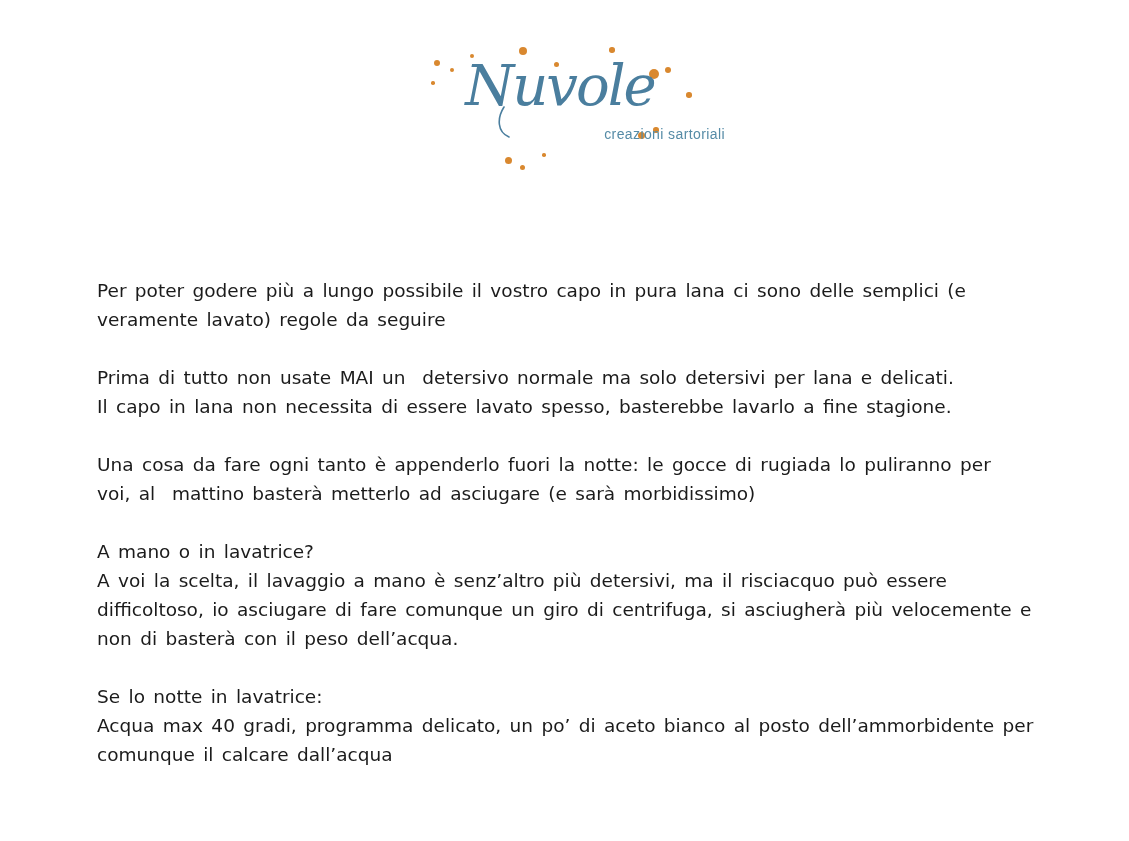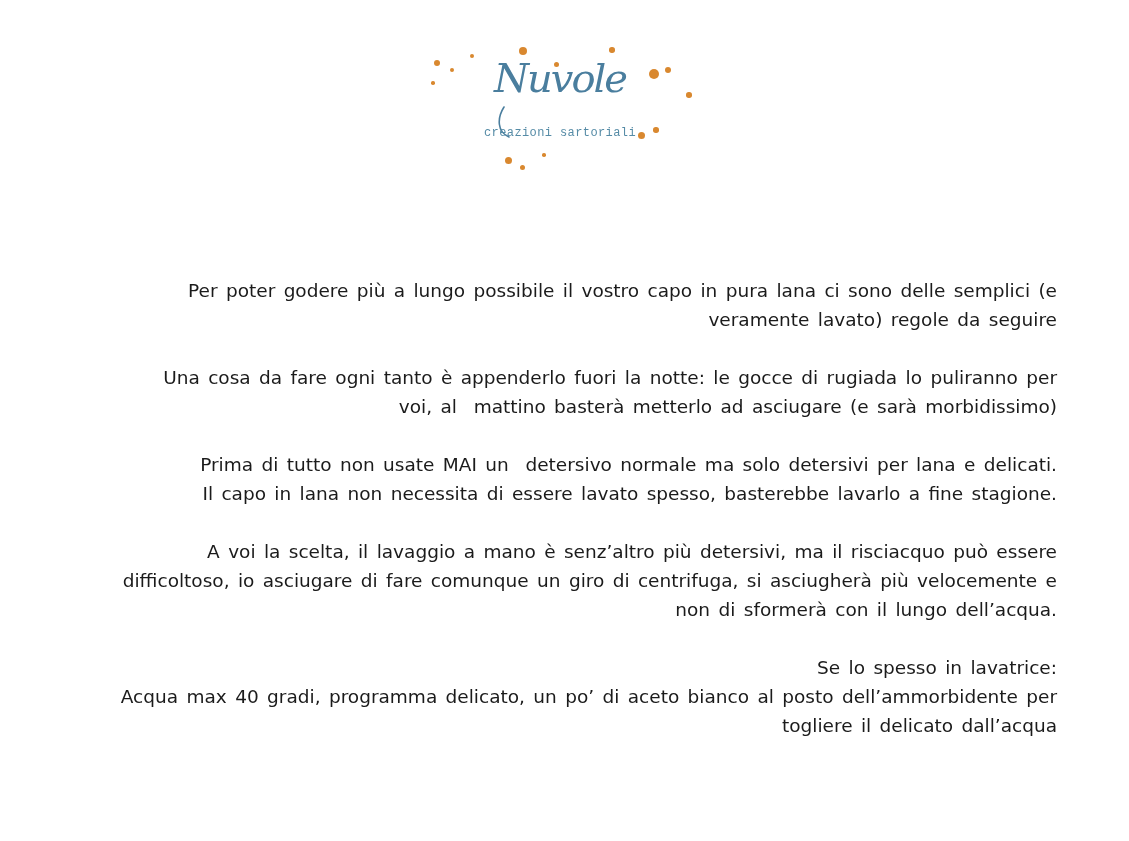--- a/index.html
+++ b/index.html
@@ -25,34 +25,34 @@
     height: 150px;
   }
   .brand {
     position: absolute;
     left: 0;
     right: 0;
     top: 28px;
     text-align: center;
     font-family: "DejaVu Serif", serif;
     font-style: italic;
-    font-size: 40px;
+    font-size: 56px;
     font-weight: normal;
     letter-spacing: -2px;
     color: var(--brand-color, #4A7E9E);
     line-height: 1;
   }
   .tagline {
     position: absolute;
     left: 0;
     right: 0;
     top: 96px;
-    text-align: center;
-    font-family: Liberation Mono, monospace;
-    font-size: 12px;
+    text-align: right;
+    font-family: Liberation Sans, sans-serif;
+    font-size: 14px;
     letter-spacing: 0.4px;
     color: var(--tagline-color, #558BA6);
   }
   .flourish {
     position: absolute;
     left: 100px;
     top: 76px;
   }
   .dot {
     position: absolute;
@@ -69,21 +69,20 @@
     color: #1b1b1b;
     font-size: 18.5px;
     line-height: 29px;
     word-spacing: 2.5px;
   }
   .paragraph {
     margin: 0 0 29px 0;
   }
   .line {
     white-space: pre;   
-    text-align: right;
   }
 </style>
 </head>
 <body>
 
 <div class="page">
 
   <header class="logo">
     <div id="dots-layer">
         <span class="dot" style="left: 39px; top: 30px; width: 6px; height: 6px;"></span>
@@ -109,32 +108,33 @@
     <div class="tagline">creazioni sartoriali</div>
   </header>
 
   <main class="content">
 
   <div class="paragraph">
         <div class="line">Per poter godere più a lungo possibile il vostro capo in pura lana ci sono delle semplici (e</div>
         <div class="line">veramente lavato) regole da seguire</div>
       </div>
       <div class="paragraph">
+        <div class="line">Prima di tutto non usate MAI un  detersivo normale ma solo detersivi per lana e delicati.</div>
+        <div class="line">Il capo in lana non necessita di essere lavato spesso, basterebbe lavarlo a fine stagione.</div>
+      </div>
+      <div class="paragraph">
         <div class="line">Una cosa da fare ogni tanto è appenderlo fuori la notte: le gocce di rugiada lo puliranno per</div>
         <div class="line">voi, al  mattino basterà metterlo ad asciugare (e sarà morbidissimo)</div>
       </div>
       <div class="paragraph">
-        <div class="line">Prima di tutto non usate MAI un  detersivo normale ma solo detersivi per lana e delicati.</div>
-        <div class="line">Il capo in lana non necessita di essere lavato spesso, basterebbe lavarlo a fine stagione.</div>
+        <div class="line">A mano o in lavatrice?</div>
+        <div class="line">A voi la scelta, il lavaggio a mano è senz’altro più detersivi, ma il risciacquo può essere</div>
+        <div class="line">difficoltoso, io asciugare di fare comunque un giro di centrifuga, si asciugherà più velocemente e</div>
+        <div class="line">non di basterà con il peso dell’acqua.</div>
       </div>
       <div class="paragraph">
-        <div class="line">A voi la scelta, il lavaggio a mano è senz’altro più detersivi, ma il risciacquo può essere</div>
-        <div class="line">difficoltoso, io asciugare di fare comunque un giro di centrifuga, si asciugherà più velocemente e</div>
-        <div class="line">non di sformerà con il lungo dell’acqua.</div>
-      </div>
-      <div class="paragraph">
-        <div class="line">Se lo spesso in lavatrice:</div>
+        <div class="line">Se lo notte in lavatrice:</div>
         <div class="line">Acqua max 40 gradi, programma delicato, un po’ di aceto bianco al posto dell’ammorbidente per</div>
-        <div class="line">togliere il delicato dall’acqua</div>
+        <div class="line">comunque il calcare dall’acqua</div>
       </div>
     </main>
 
 </div>
 
 </body></html>

